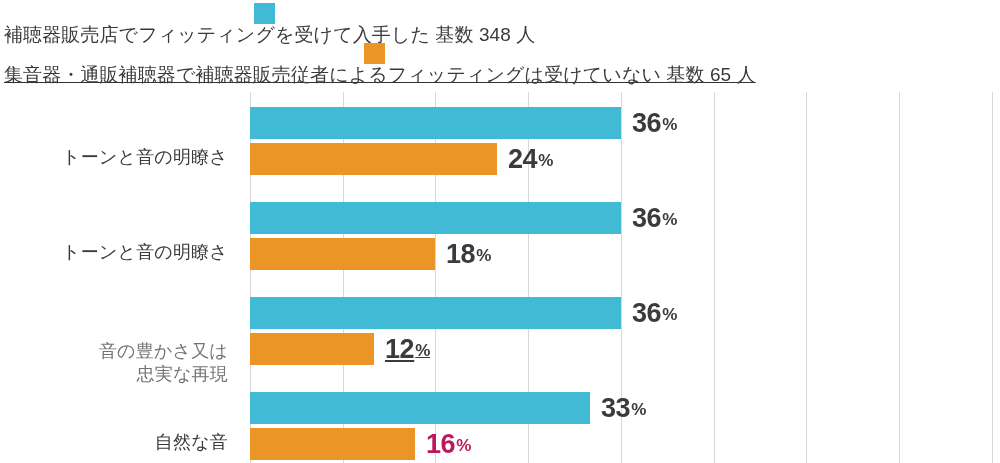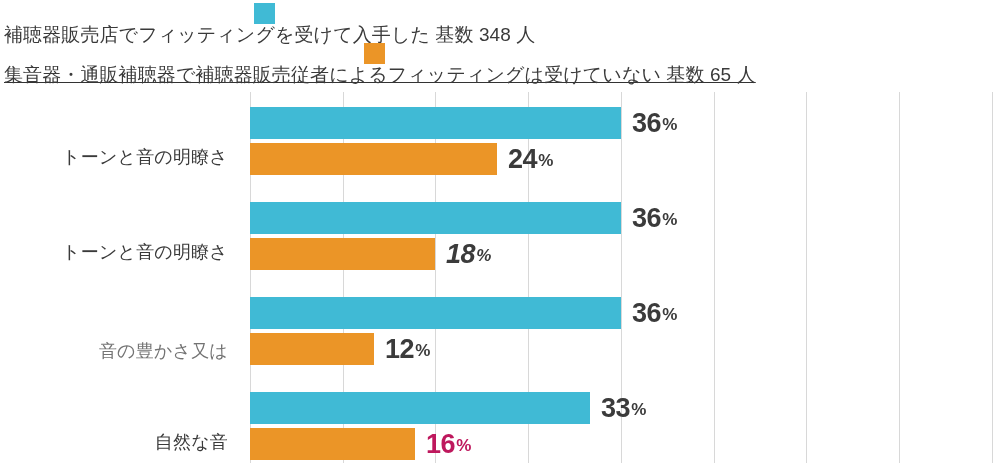--- a/index.html
+++ b/index.html
@@ -147,20 +147,21 @@
     </div>
   <div id="cat-labels">
       <div class="cat-label" style="top: 58px; color: rgb(58, 58, 58);">
         <div>トーンと音の明瞭さ</div>
       </div>
       <div class="cat-label" style="top: 153px; color: rgb(58, 58, 58);">
         <div>トーンと音の明瞭さ</div>
       </div>
       <div class="cat-label" style="top: 252px; color: #737373; padding-left: 12px;">
         <div>音の豊かさ又は</div>
+        <div>忠実な再現</div>
       </div>
       <div class="cat-label" style="top: 343px; color: rgb(58, 58, 58); margin-left: 8px;">
         <div>自然な音</div>
       </div>
     </div>
   <div id="bars">
       <div class="bar" style="left: 250px; top: 19px; width: 371px; background: rgb(64, 186, 213);"></div>
       <div class="bar-value" style="left: 632px; top: 19px; color: rgb(59, 59, 59);">
         <span>36</span>
         <span class="pct">%</span>
@@ -169,31 +170,31 @@
       <div class="bar-value" style="left: 508px; top: 55px; color: rgb(59, 59, 59); text-align: center;">
         <span>24</span>
         <span class="pct">%</span>
       </div>
       <div class="bar" style="left: 250px; top: 114px; width: 371px; background: rgb(64, 186, 213);"></div>
       <div class="bar-value" style="left: 632px; top: 114px; color: rgb(59, 59, 59);">
         <span>36</span>
         <span class="pct">%</span>
       </div>
       <div class="bar" style="left: 250px; top: 150px; width: 185px; background: rgb(235, 149, 39);"></div>
-      <div class="bar-value" style="left: 446px; top: 150px; color: rgb(59, 59, 59); font-style: italic;">
+      <div class="bar-value" style="left: 446px; top: 150px; color: rgb(59, 59, 59);">
         <span>18</span>
         <span class="pct">%</span>
       </div>
       <div class="bar" style="left: 250px; top: 209px; width: 371px; background: rgb(64, 186, 213);"></div>
       <div class="bar-value" style="left: 632px; top: 209px; color: rgb(59, 59, 59);">
         <span>36</span>
         <span class="pct">%</span>
       </div>
       <div class="bar" style="left: 250px; top: 245px; width: 124px; background: rgb(235, 149, 39);"></div>
-      <div class="bar-value" style="left: 385px; top: 245px; color: rgb(59, 59, 59);">
+      <div class="bar-value" style="left: 385px; top: 245px; color: rgb(59, 59, 59); text-decoration: underline;">
         <span>12</span>
         <span class="pct">%</span>
       </div>
       <div class="bar" style="left: 250px; top: 304px; width: 340px; background: rgb(64, 186, 213);"></div>
       <div class="bar-value" style="left: 601px; top: 304px; color: rgb(59, 59, 59);">
         <span>33</span>
         <span class="pct">%</span>
       </div>
       <div class="bar" style="left: 250px; top: 340px; width: 165px; background: rgb(235, 149, 39);"></div>
       <div class="bar-value" style="left: 426px; top: 340px; color: #be185d;">

